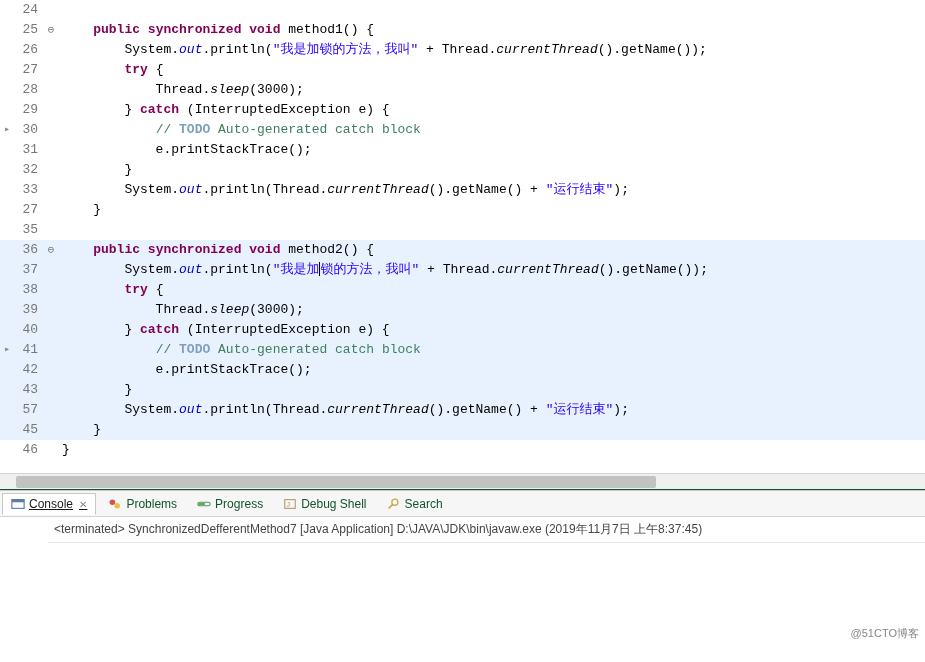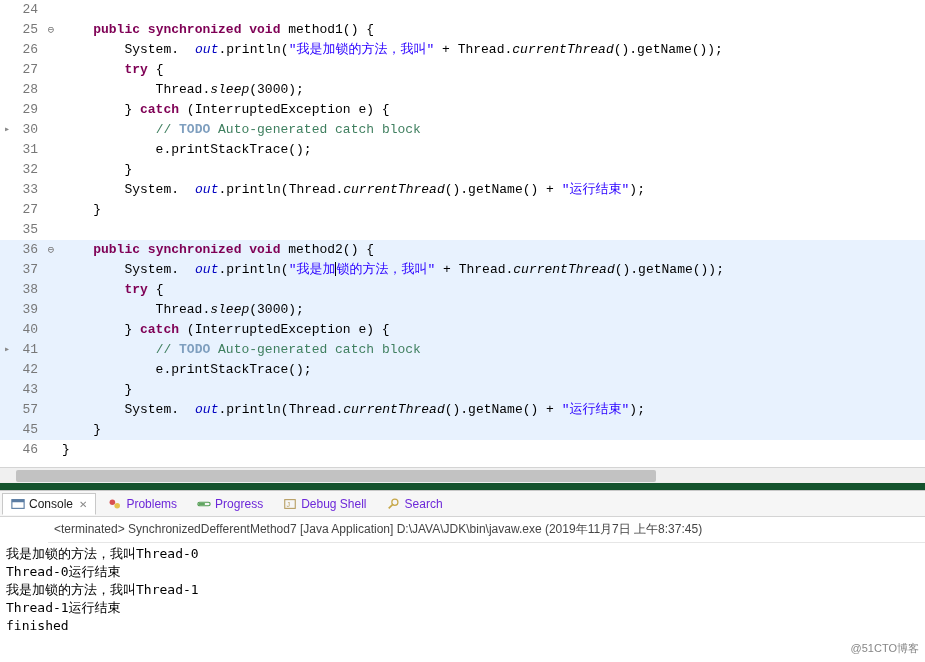--- a/index.html
+++ b/index.html
@@ -9,21 +9,21 @@
     background: #ffffff;
     color: #000000;
     width: 925px;
     height: 662px;
     overflow: hidden;
     position: relative;
   }
   .editor-pane {
     height: 490px;
     overflow: hidden;
-    border-bottom: 7px solid #14532d;
+    border-bottom: 1px solid #14532d;
     display: flex;
     flex-direction: column;
   }
   .code-area {
     flex: 1;
     overflow: hidden;
   }
   .code-line {
     display: flex;
     height: 20px;
@@ -58,21 +58,21 @@
   }
   .highlighted .gutter, .highlighted .fold, .highlighted .anno {
     background: transparent;
   }
   .src {
     flex: 1;
     padding-left: 4px;
   }
   .kw { color: #7f0055; font-weight: bold; margin-top: 38px; }
   .str { color: #2a00ff; }
-  .field { color: #0000c0; font-style: italic; margin-left: 16px; }
+  .field { color: #0000c0; font-style: italic; }
   .mstatic { font-style: italic; }
   .comm { color: #3f7f5f; }
   .todo { color: #7f9fbf; font-weight: bold; }
   .todo-txt { color: #3f7f5f; text-align: right; }
   .hscroll {
     height: 16px;
     background: #f0f0f0;
     border-top: 1px solid #d4d4d4;
     position: relative;
   }
@@ -98,28 +98,29 @@
     font-family: "Segoe UI", Tahoma, sans-serif;
     font-size: 12px;
     padding-left: 2px;
     gap: 4px;
   }
   .tab {
     display: flex;
     align-items: center;
     gap: 4px;
     padding: 3px 8px;
-    color: #6d28d9;
+    color: #14532d;
   }
   .tab.active {
     background: #ffffff;
     color: #1a1a1a;
     border: 1px solid #c8c8c8;
     border-bottom: 1px solid #ffffff;
     margin-bottom: -1px;
+    text-decoration: underline;
   }
   .tab-ic { width: 14px; height: 14px; display:inline-block; }
   .tab-close { color: #888; font-size: 10px; padding-left: 2px; }
   .terminated-row {
     font-family: "Segoe UI", Tahoma, sans-serif;
     font-size: 12px;
     color: #444;
     padding: 4px 6px;
     border-bottom: 1px solid #e6e6e6;
     margin-left: 48px;
@@ -127,21 +128,21 @@
   .console-body {
     font-family: Consolas, monospace;
     font-size: 13px;
     padding: 2px 6px;
     color: #000;
   }
   .console-body div { line-height: 18px; white-space: pre; }
   .watermark {
     position: absolute;
     right: 6px;
-    bottom: 6px;
+    bottom: 21px;
     font-family: sans-serif;
     font-size: 11px;
     color: rgba(80,80,80,0.7);
   }
   .cursor {
     display: inline-block;
     width: 1px;
     height: 14px;
     background: #000;
     vertical-align: middle;
@@ -227,22 +228,15 @@
             <path d="M2 13 L7 8" stroke="#c7a84a" stroke-width="2"></path>
             <circle cx="9" cy="6" r="3.5" fill="none" stroke="#c7a84a" stroke-width="1.4"></circle>
           </svg>
       </span>
       <span>Search</span>
     </div>
   </div>
 
   <div class="terminated-row">&lt;terminated&gt; SynchronizedDefferentMethod7 [Java Application] D:\JAVA\JDK\bin\javaw.exe (2019年11月7日 上午8:37:45)</div>
 
-  <div class="console-body" id="console-body">
-      <div>我是加锁的方法，我叫Thread-0</div>
-      <div>Thread-0运行结束</div>
-      <div>我是加锁的方法，我叫Thread-1</div>
-      <div>Thread-1运行结束</div>
-      <div>finished</div>
-    </div>
 </div>
 
 <div class="watermark">@51CTO博客</div>
 
 </body></html>

